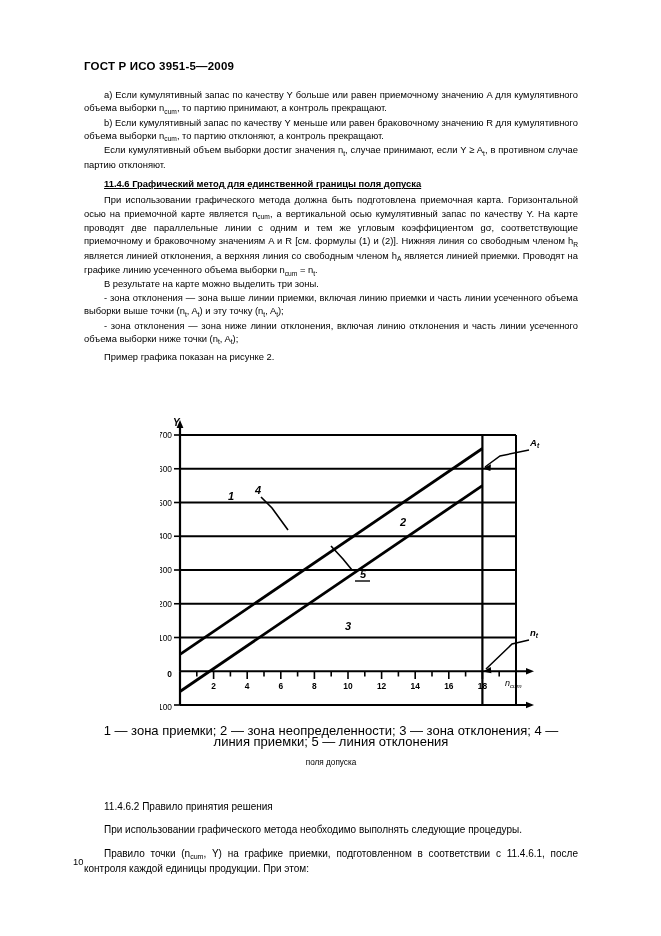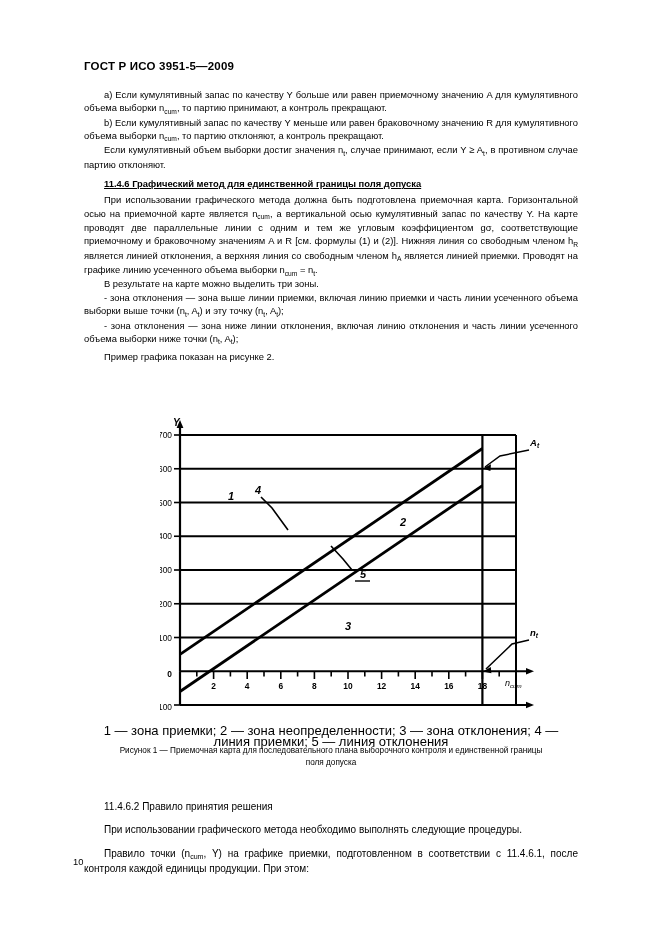--- a/index.html
+++ b/index.html
@@ -254,21 +254,21 @@
       <line x1="195" y1="163" x2="210" y2="163" stroke="#000000" stroke-width="1.4"></line>
 
       <text x="370" y="28" font-family="Liberation Sans, sans-serif" font-size="9.5" font-weight="bold" font-style="italic" fill="#000000">A<tspan font-size="6.6" dy="2">t</tspan></text>
       <text x="370" y="218" font-family="Liberation Sans, sans-serif" font-size="9.5" font-weight="bold" font-style="italic" fill="#000000">n<tspan font-size="6.6" dy="2">t</tspan></text>
     </svg>
   </div>
 
   <div class="caption-legend">1 — зона приемки; 2 — зона неопределенности; 3 — зона отклонения; 4 —  линия приемки; 5 —  линия отклонения</div>
 
   <div class="caption-title">
-    <span>Рисунок 1 — Приемочная карта для последовательного плана выборочного контроля и единственной границы</span><br>
+    <br>
     <span>поля допуска</span>
   </div>
 
   <div class="tail-text">
     <p class="sub-h2">11.4.6.2  Правило принятия решения</p>
     <p class="ind">При использовании графического метода необходимо выполнять следующие процедуры.</p>
     <p class="ind"><span>Правило точки (n</span><sub>cum</sub><span>, Y) на графике приемки, подготовленном в соответствии с 11.4.6.1, после контроля каждой единицы продукции. При этом:</span></p>
   </div>
 
   <div class="pagenum">10</div>

